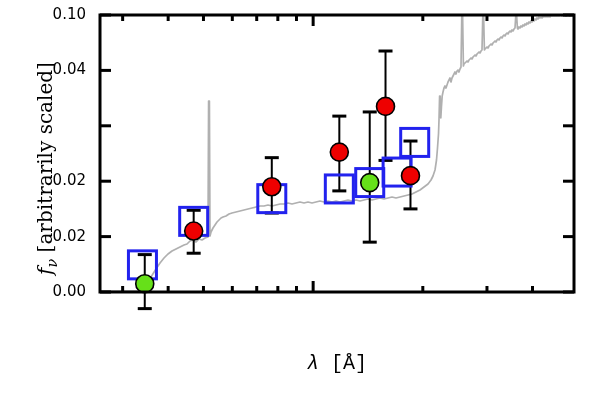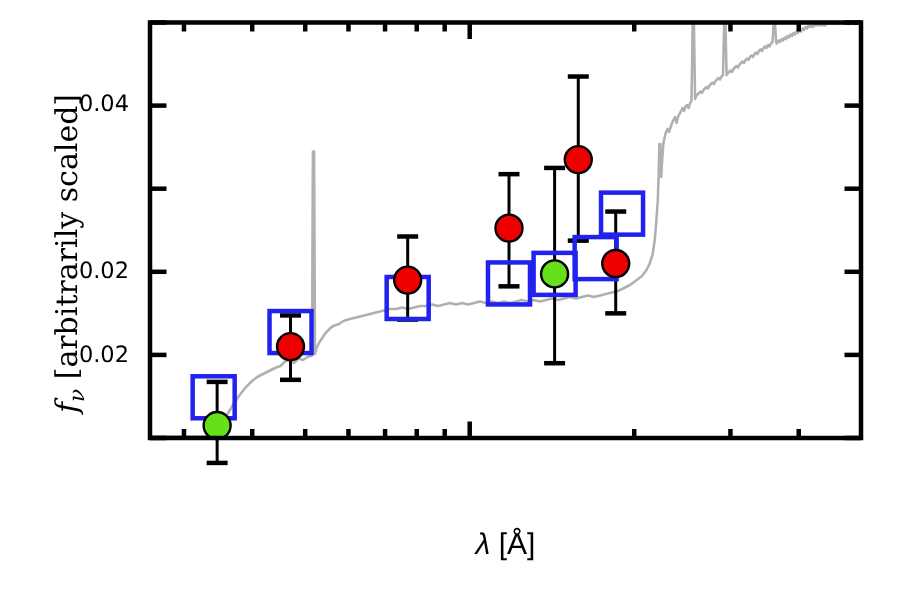--- a/index.html
+++ b/index.html
@@ -8,21 +8,21 @@
 
   
   .ylabel{
     position:absolute;left:-104px;top:155px;width:300px;
     transform:rotate(-90deg);transform-origin:center center;
     text-align:center;font-family:"DejaVu Serif",serif;font-size:20px;color:#000;
     white-space:nowrap;
   }
   .xlabel{
     position:absolute;left:100px;top:352px;width:474px;text-align:center;
-    font-family:Liberation Sans, sans-serif;font-size:20px;color:#000;
+    font-family:Liberation Mono, monospace;font-size:20px;color:#000;
   }
   .ytick-label{
     position:absolute;text-align:right;width:60px;
     font-family:"DejaVu Sans",sans-serif;font-size:15px;color:#000;
   }
   .xtick-label{
     position:absolute;text-align:center;width:60px;
     font-family:"DejaVu Sans",sans-serif;font-size:15px;color:#000;
   }
   .annot{
@@ -152,23 +152,25 @@
         <line x1="296.4701685495112" y1="15" x2="296.4701685495112" y2="21" stroke="#000" stroke-width="3"></line>
         <line x1="422.814118357215" y1="292" x2="422.814118357215" y2="286" stroke="#000" stroke-width="3"></line>
         <line x1="422.814118357215" y1="15" x2="422.814118357215" y2="21" stroke="#000" stroke-width="3"></line>
         <line x1="486.9688704156373" y1="292" x2="486.9688704156373" y2="286" stroke="#000" stroke-width="3"></line>
         <line x1="486.9688704156373" y1="15" x2="486.9688704156373" y2="21" stroke="#000" stroke-width="3"></line>
         <line x1="532.4873913949409" y1="292" x2="532.4873913949409" y2="286" stroke="#000" stroke-width="3"></line>
         <line x1="532.4873913949409" y1="15" x2="532.4873913949409" y2="21" stroke="#000" stroke-width="3"></line>
       </g>
   </svg>
 
+  <div class="ytick-label" style="left:26px;top:282px;">0.00</div>
   <div class="ytick-label" style="left:26px;top:227px;">0.02</div>
   <div class="ytick-label" style="left:26px;top:171px;">0.02</div>
   <div class="ytick-label" style="left:26px;top:60px;">0.04</div>
+  <div class="ytick-label" style="left:26px;top:5px;">0.10</div>
 
 
   <div class="xlabel"><span class="ital">λ</span>
         <span>[Å]</span></div>
 
   <div class="ylabel"><span class="ital">f</span><sub class="ital" style="font-size:0.72em;">ν</sub><span> [arbitrarily scaled]</span></div>
 
 
 </div>
 

